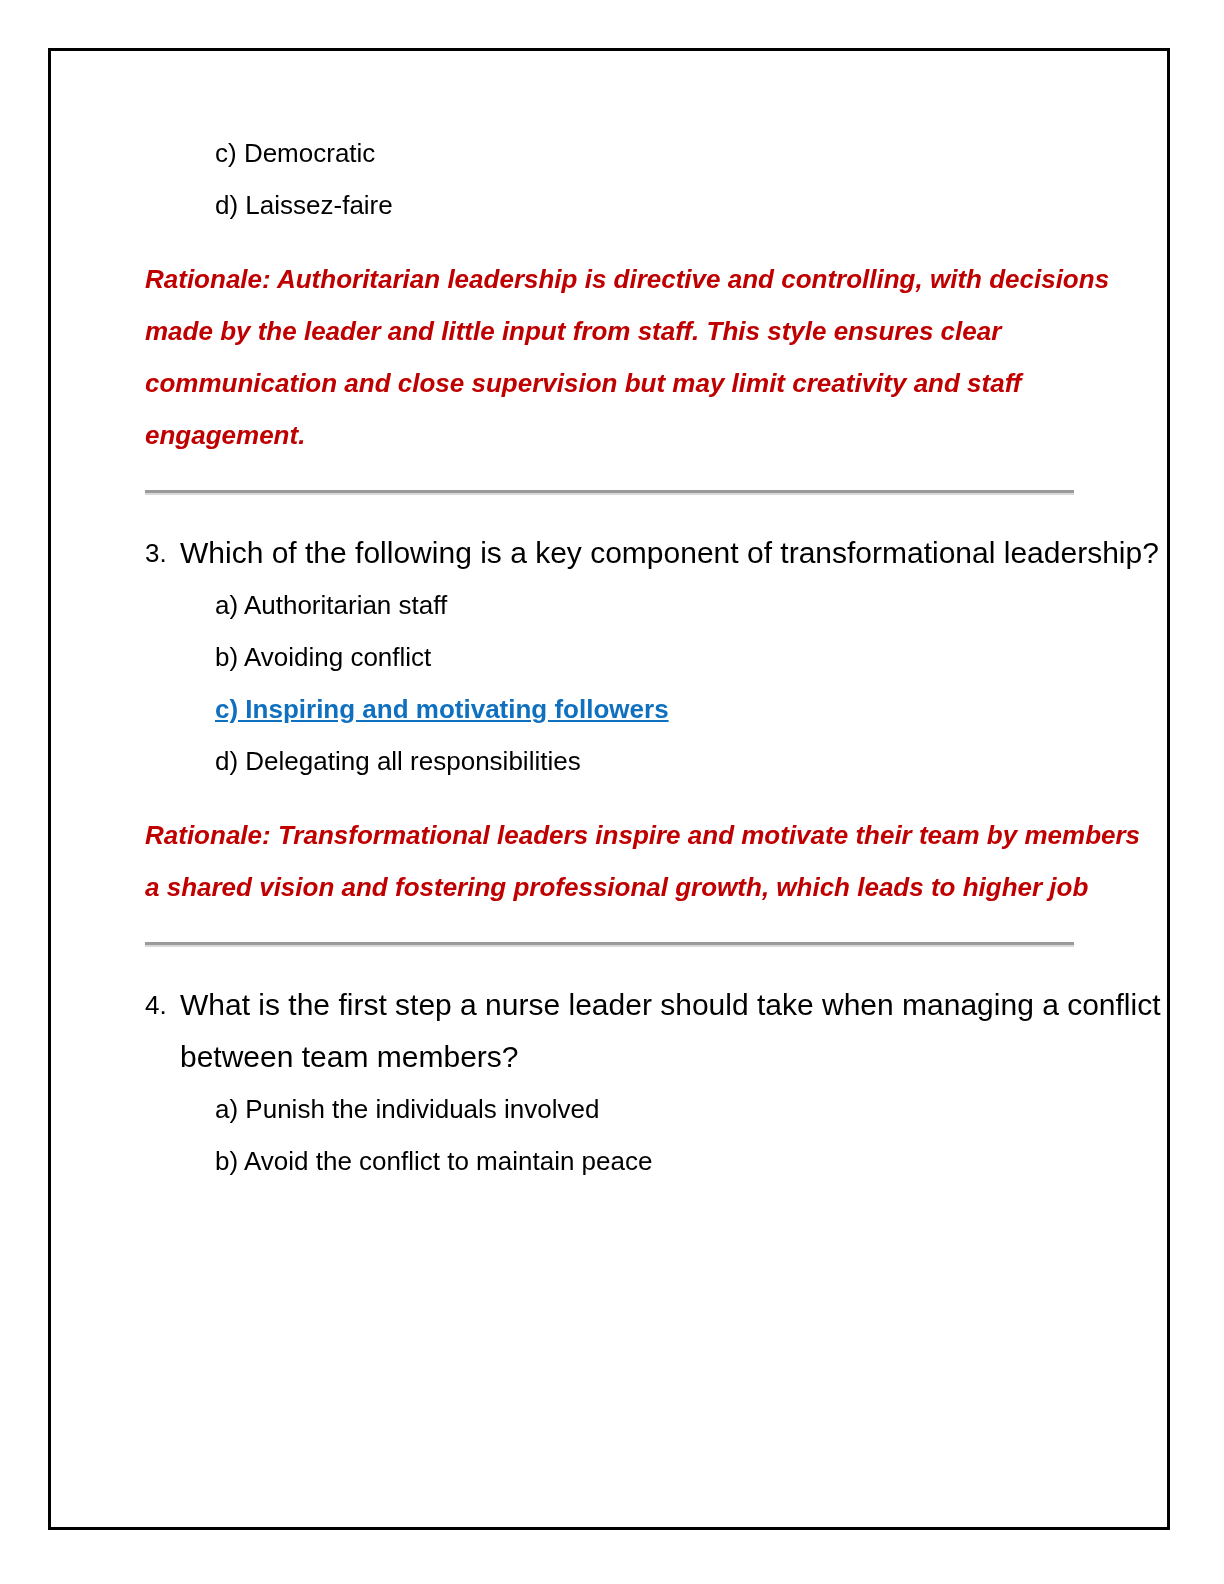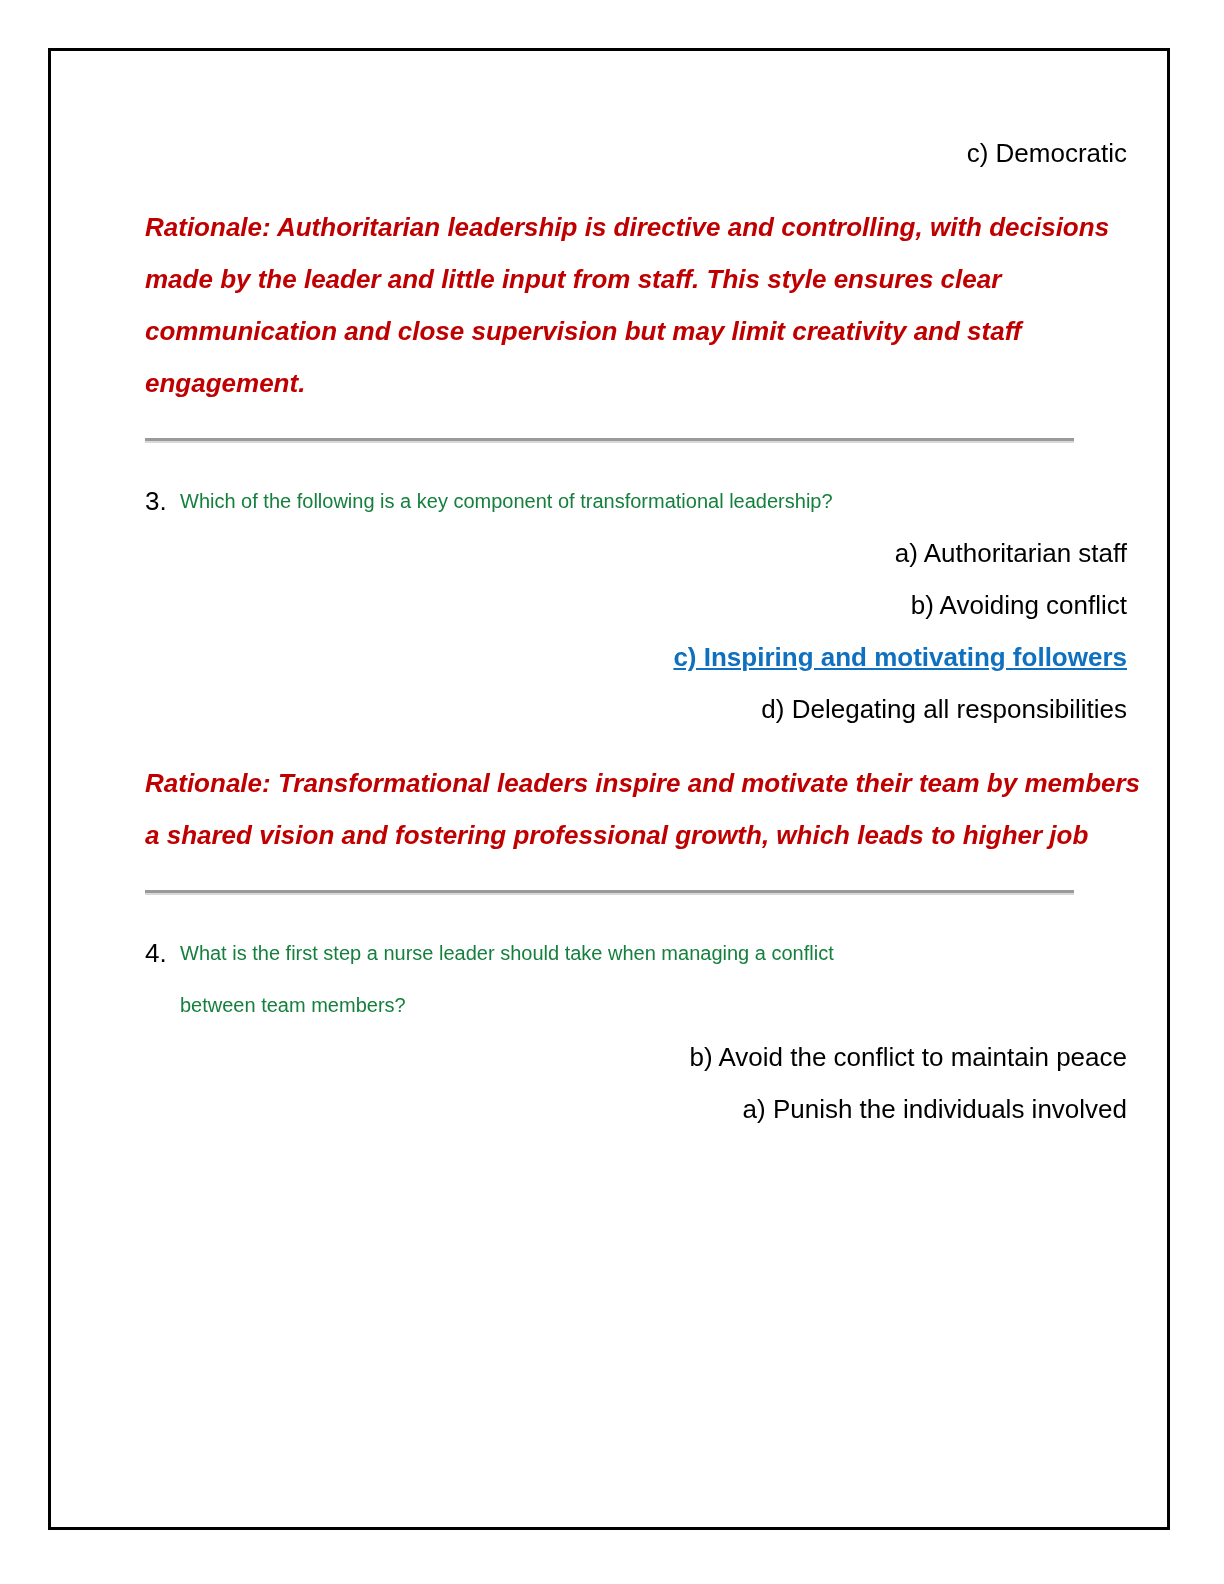--- a/index.html
+++ b/index.html
@@ -23,26 +23,26 @@
     top: 48px;
     width: 1122px;
     height: 1482px;
     border: 3px solid #000000;
     box-sizing: border-box;
   }
   .content {
     padding: 76px 40px 0 94px;
   }
   .line {
-    font-size: 20px;
+    font-size: 30px;
     line-height: 52px;
-    color: #15803d;
+    color: #000000;
     white-space: nowrap;
   }
-  .options-block { margin-left: 70px; text-align: right; }
+  .options-block { margin-left: 70px; }
   .option { font-size: 26px; line-height: 52px; color: #000; white-space: nowrap; }
   .option.correct { color: #0F70C0; font-weight: bold; text-decoration: underline; }
   .rationale {
     margin-top: 22px;
     color: #C00000;
     font-weight: bold;
     font-style: italic;
   }
   .rationale .line {
     font-size: 26px;
@@ -71,20 +71,21 @@
 </style>
 </head>
 <body>
 
 <div class="page">
   <div class="frame">
     <div class="content">
 
       <div class="options-block">
         <div class="option">c) Democratic</div>
+        <div class="option">d) Laissez-faire</div>
       </div>
 
       <div class="rationale">
         <div class="line">Rationale: Authoritarian leadership is directive and controlling, with decisions</div>
         <div class="line">made by the leader and little input from staff. This style ensures clear</div>
         <div class="line">communication and close supervision but may limit creativity and staff</div>
         <div class="line">engagement.</div>
       </div>
 
       <div class="divider"></div>
@@ -110,19 +111,19 @@
       <div class="divider"></div>
 
       <div class="question">
         <div class="qnum">4.</div>
         <div class="qtext">
           <div class="line">What is the first step a nurse leader should take when managing a conflict</div>
           <div class="line">between team members?</div>
         </div>
       </div>
       <div class="options-block">
+        <div class="option">a) Punish the individuals involved</div>
         <div class="option">b) Avoid the conflict to maintain peace</div>
-        <div class="option">a) Punish the individuals involved</div>
       </div>
 
     </div>
   </div>
 </div>
 
 </body></html>

